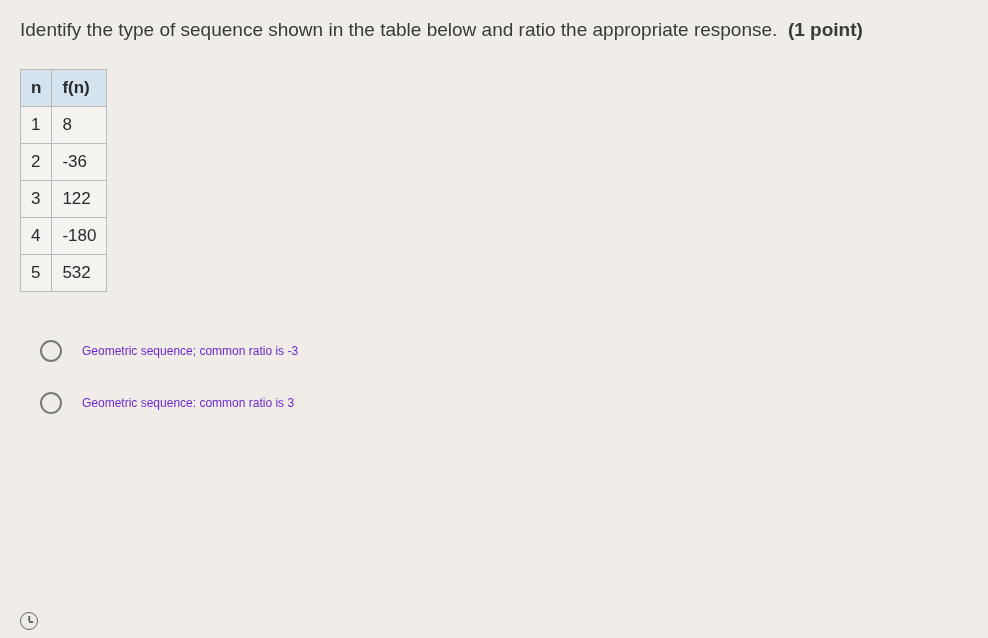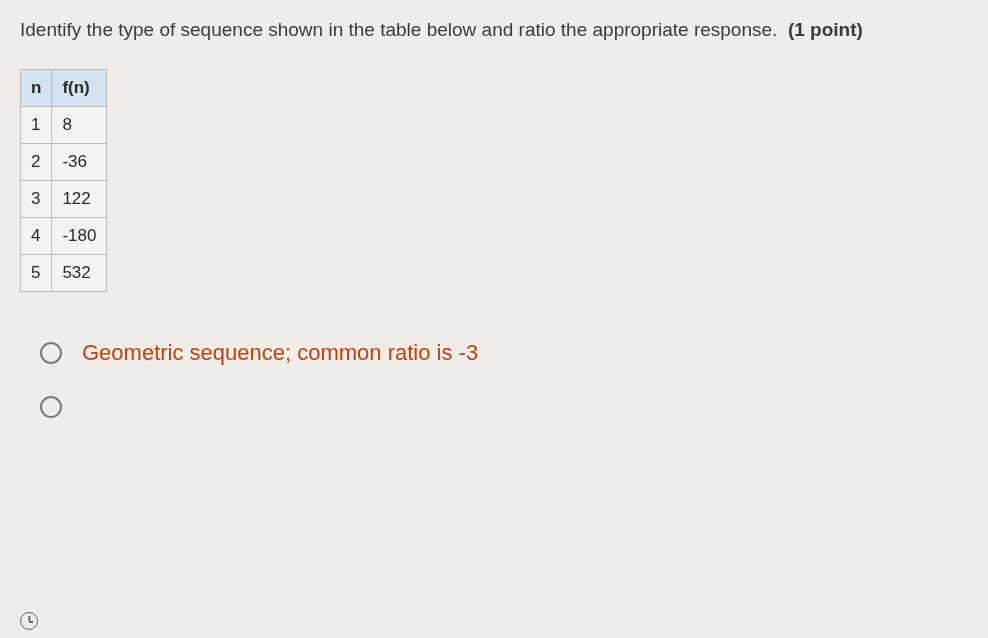--- a/index.html
+++ b/index.html
@@ -62,22 +62,22 @@
     .radio {
       width: 22px;
       height: 22px;
       border: 2px solid #7a7a7a;
       border-radius: 50%;
       margin-right: 20px;
       flex-shrink: 0;
       background: transparent;
     }
     .option-text {
-      font-size: 22px;
-      color: #c2410c;
+      font-size: 12px;
+      color: #6d28d9;
     }
     .option:last-child {
       margin-bottom: 8px;
     }
     .option:last-child .radio {
       border-top-color: transparent;
       border-left-color: #999;
       border-right-color: #999;
       transform: rotate(0deg);
       clip-path: inset(0 0 40% 0);
@@ -172,16 +172,17 @@
   </tbody>
 </table>
 
 <div class="options">
   <div class="option">
     <div class="radio"></div>
     <div class="option-text">Geometric sequence; common ratio is -3</div>
   </div>
   <div class="option">
     <div class="partial-radio"></div>
+    <div class="option-text">Geometric sequence: common ratio is 3</div>
   </div>
 </div>
 
 <div class="clock-icon"></div>
 
 </body></html>

